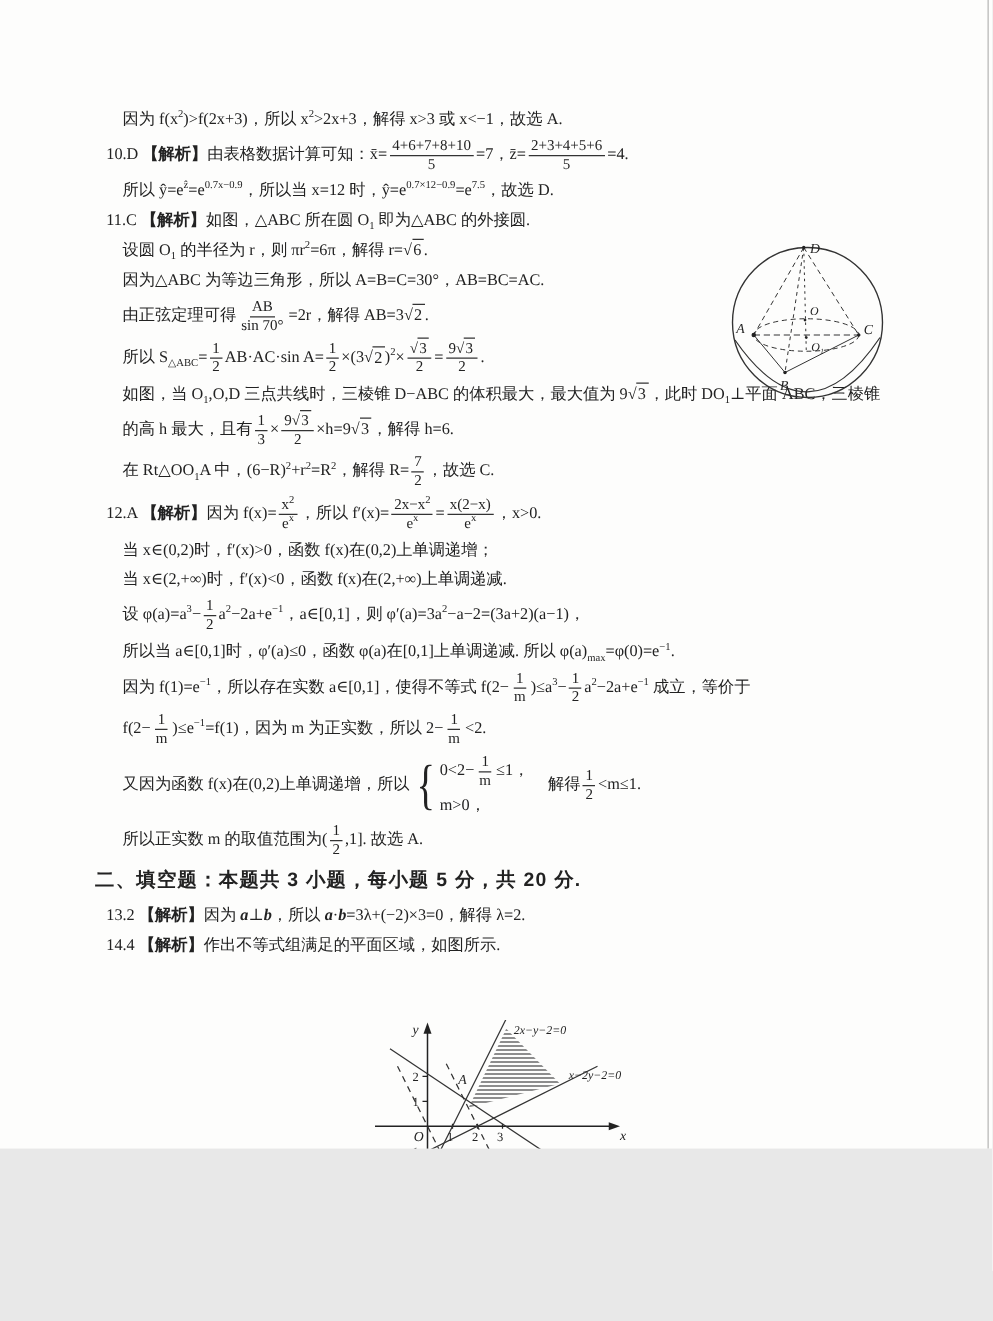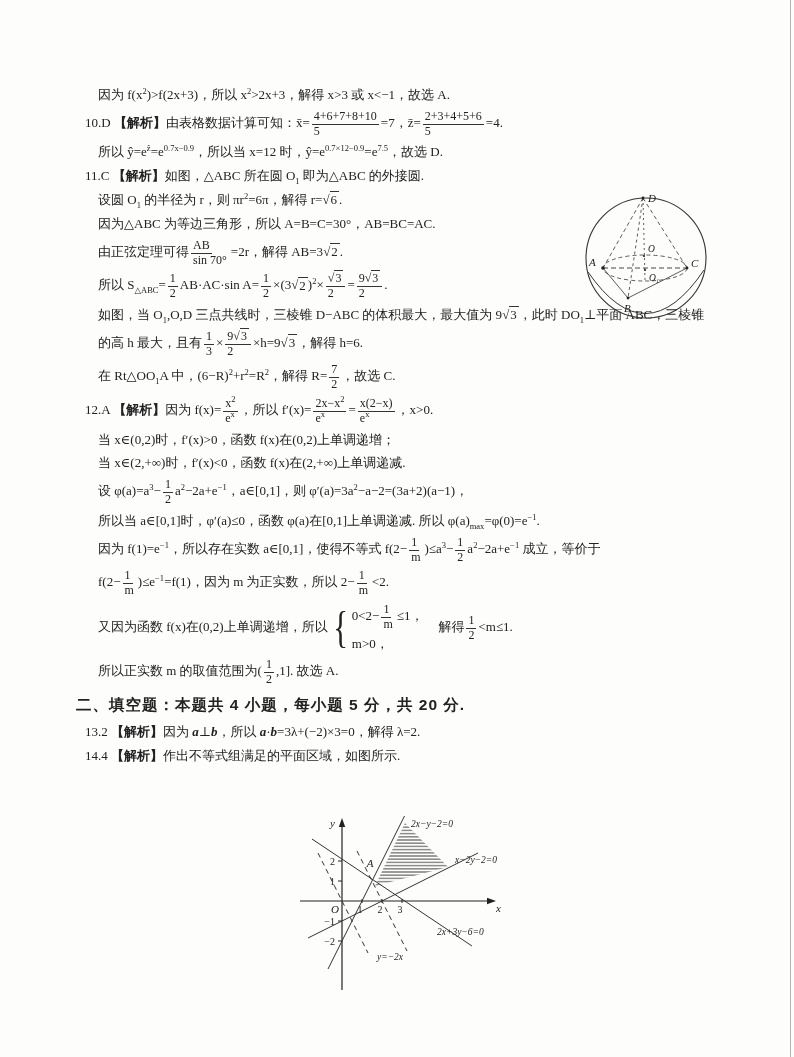--- a/index.html
+++ b/index.html
@@ -1,25 +1,25 @@
 <!DOCTYPE html>
 <html><head>
 <meta charset="utf-8">
 <style>
   html,body{margin:0;padding:0;background:#e8e8e8;}
-  .page{position:relative;width:794px;height:1057px;background:#fdfdfc;overflow:hidden;
+  .page{position:relative;width:794px;height:919px;background:#fdfdfc;overflow:hidden;
         font-family:"Liberation Serif","DejaVu Serif",serif;color:#222;font-size:13px;}
   .scan-edge{position:absolute;right:3px;top:0;bottom:0;width:1px;background:rgba(0,0,0,.28);}
   .content{position:absolute;left:85px;top:86px;right:22px;}
   .ln{white-space:nowrap;line-height:1.45;margin-bottom:5px;}
   .ln.ind{margin-left:13px;}
   .ln.head{margin-left:-9px;margin-top:7px;margin-bottom:7px;
            font-family:"Liberation Sans","DejaVu Sans",sans-serif;font-weight:bold;font-size:15.5px;letter-spacing:1px;}
   sup,sub{font-size:8.5px;line-height:0;}
-  .fr{display:inline-flex;flex-direction:column;align-items:flex-start;vertical-align:middle;
+  .fr{display:inline-flex;flex-direction:column;align-items:center;vertical-align:middle;
       font-size:12px;line-height:1.15;margin:0 2px;text-align:center;}
   .fn{border-bottom:1px solid #333;padding:0 2px;}
   .fd{padding:0 2px;}
   .sq{white-space:nowrap;}
   .rad{border-top:1.2px solid #333;padding:0 2px 0 1px;}
   .cases{display:inline-flex;align-items:center;vertical-align:middle;margin:0 2px;}
   .brace{font-size:44px;font-weight:300;line-height:.85;margin-right:1px;transform:scaleX(.7);}
   .ccol{display:inline-flex;flex-direction:column;gap:3px;text-align:left;}
   .bb{font-weight:bold;margin-top:36px;}
   .vec{font-weight:bold;font-style:italic;}
@@ -117,21 +117,21 @@
             <span class="crow">m&gt;0，</span>
           </span>
         </span>　解得<span class="fr">
           <span class="fn">1</span>
           <span class="fd">2</span>
         </span>&lt;m≤1.</div>
       <div class="ln ind">所以正实数 m 的取值范围为(<span class="fr">
           <span class="fn">1</span>
           <span class="fd">2</span>
         </span>,1]. 故选 A.</div>
-      <div class="ln head">二、填空题：本题共 4 小题，每小题 5 分，共 20 分.</div>
+      <div class="ln head">二、填空题：本题共 3 小题，每小题 5 分，共 20 分.</div>
       <div class="ln item">13.2  <span class="bb">【解析】</span>因为 <span class="vec">a</span>⊥<span class="vec">b</span>，所以 <span class="vec">a</span>·<span class="vec">b</span>=3λ+(−2)×3=0，解得 λ=2.</div>
       <div class="ln item">14.4  <span class="bb">【解析】</span>作出不等式组满足的平面区域，如图所示.</div>
     </div>
 
   <svg id="sphere-fig" class="figure" width="190" height="155" viewBox="0 0 190 155">
     <circle cx="68" cy="68" r="60" fill="none" stroke="#333" stroke-width="1.1"></circle>
     <path d="M 10 82 Q 68 166 126 80" fill="none" stroke="#333" stroke-width="1"></path>
     <ellipse cx="67" cy="78" rx="42" ry="13" fill="none" stroke="#333" stroke-width=".8" stroke-dasharray="4 3"></ellipse>
     <line x1="65" y1="8" x2="25" y2="78" stroke="#333" stroke-width=".8" stroke-dasharray="4 3"></line>
     <line x1="65" y1="8" x2="109" y2="78" stroke="#333" stroke-width=".8" stroke-dasharray="4 3"></line>

